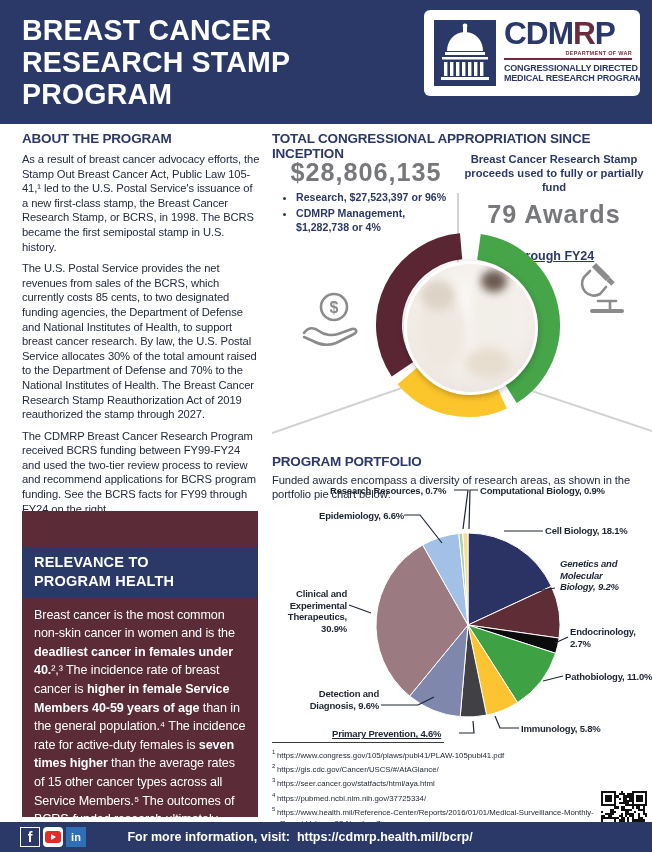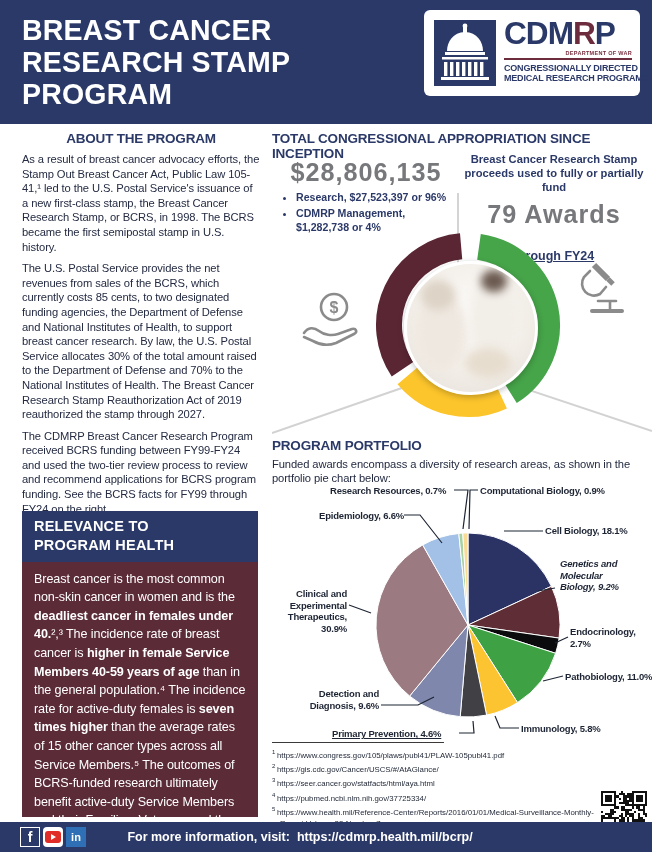--- a/index.html
+++ b/index.html
@@ -20,26 +20,26 @@
   .logo-dept{text-align:right;font-size:5.5px;font-weight:bold;color:#7a2e3e;letter-spacing:.3px;margin-top:1px;}
   .logo-rule{height:2px;background:#6d2c3d;margin:2px 0 3px 0;}
   .logo-sub{font-size:9px;font-weight:bold;color:#2b3968;line-height:1.15;letter-spacing:-0.2px;white-space:nowrap;}
 
   
   .sec-head{font-size:13.5px;font-weight:bold;color:#2b3968;letter-spacing:-0.2px;}
 
   
   .about{position:absolute;left:22px;top:131px;width:238px;}
   .about p{margin:0 0 7px 0;font-size:11.2px;line-height:14.6px;letter-spacing:-0.1px;}
-  .about .sec-head{margin-bottom:6px;text-align:center;}
+  .about .sec-head{margin-bottom:6px;}
 
   
   .relevance{position:absolute;left:22px;top:511px;width:236px;height:306px;background:#5b2b38;}
   .relevance-head{background:#2b3968;color:#fff;font-weight:bold;font-size:14.5px;line-height:1.3;
-                  padding:6px 12px 7px 12px;letter-spacing:.2px;}
+                  padding:6px 12px 7px 12px;letter-spacing:.2px;margin-top:36px;}
   .relevance-body{padding:8px 12px;color:#fff;font-size:12.6px;line-height:18.6px;letter-spacing:-0.1px;}
   .relevance-body .b{font-weight:bold;}
 
   
   .approp{position:absolute;left:272px;top:131px;width:380px;height:300px;}
   .stats-row{position:absolute;left:0;top:21px;width:380px;display:flex;}
   .stat{width:188px;text-align:center;}
   .stat-label{font-size:11.2px;font-weight:bold;color:#2b3968;line-height:1.25;}
   .stat-amount{font-size:26px;font-weight:bold;color:#77787b;letter-spacing:1px;margin-top:5px;
                transform:scaleX(.97);transform-origin:center top;}
@@ -48,21 +48,21 @@
   .stat-sub{font-size:12.5px;font-weight:bold;color:#2b3968;margin-top:19px;text-decoration:underline;}
   .rays{position:absolute;left:0;top:0;}
   .donut-wrap{position:absolute;left:96px;top:94px;width:200px;height:200px;}
   .photo{position:absolute;left:36px;top:36px;width:128px;height:128px;border-radius:50%;
          border:3px solid #fff;box-shadow:0 2px 6px rgba(0,0,0,.25);overflow:hidden;
          background:radial-gradient(circle at 50% 40%, #fdfcfb 0%, #f3efe9 55%, #e4ded6 100%);}
   .photo .blob{position:absolute;border-radius:50%;filter:blur(4px);}
   .side-icon{position:absolute;}
 
   
-  .portfolio-head{position:absolute;left:272px;top:438px;width:380px;}
+  .portfolio-head{position:absolute;left:272px;top:454px;width:380px;}
   .portfolio-intro{font-size:11.2px;line-height:14px;letter-spacing:-0.1px;margin-top:4px;width:376px;}
   .pie-wrap{position:absolute;left:272px;top:485px;width:380px;height:262px;}
   .pie-svg{position:absolute;left:0;top:0;}
   .pie-label{position:absolute;font-size:9.5px;font-weight:bold;color:#1d2433;
              line-height:11.5px;letter-spacing:-0.2px;}
 
   
   .footnotes{position:absolute;left:272px;top:742px;width:340px;}
   .footnotes .rule{width:172px;height:1px;background:#3a3a3a;margin-bottom:4px;}
   .footnote{font-size:7.8px;line-height:11.6px;color:#1d2433;padding-left:8px;text-indent:-8px;}

